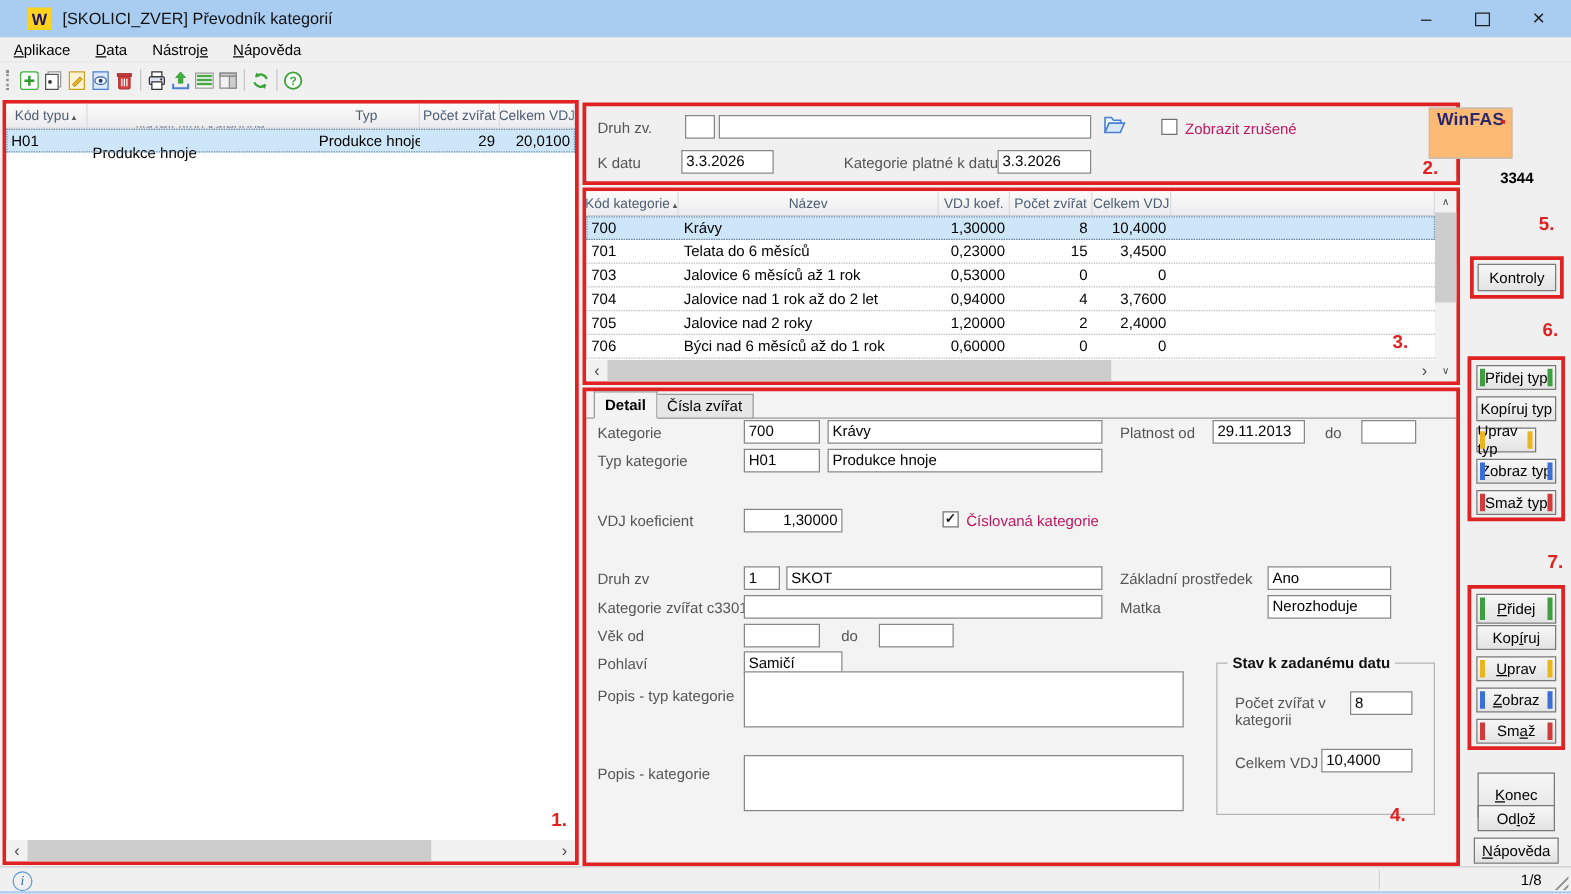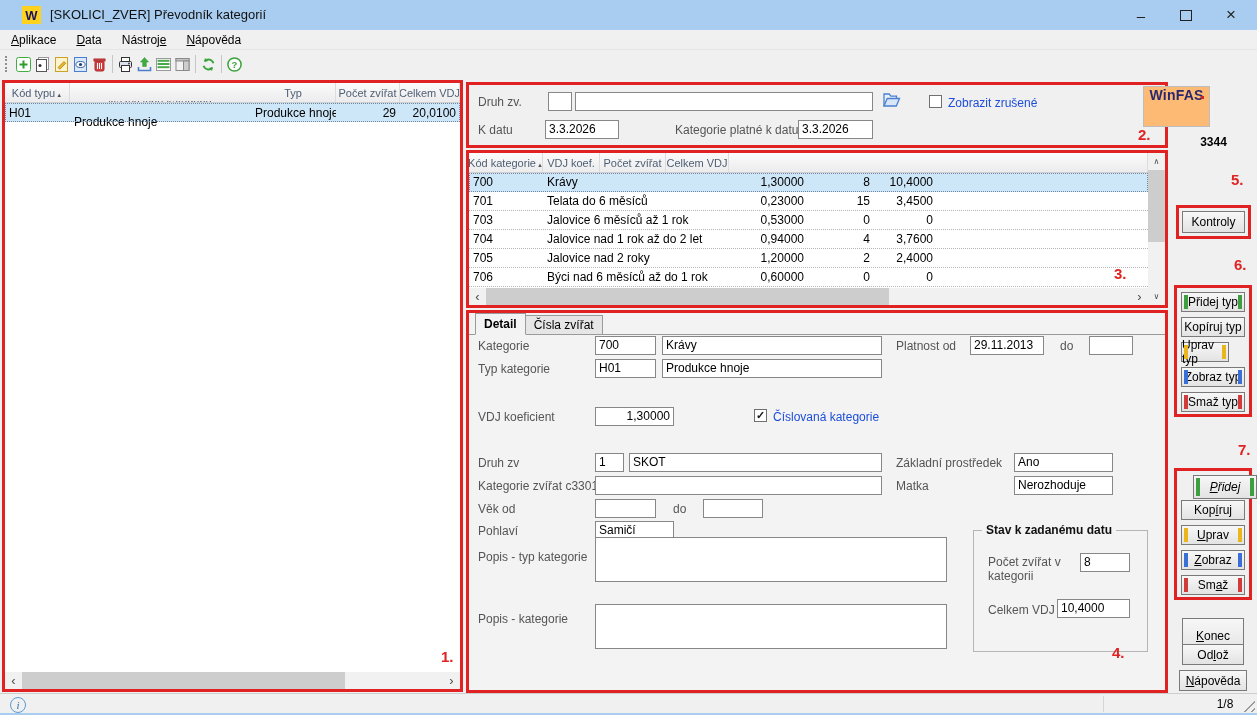--- a/index.html
+++ b/index.html
@@ -70,21 +70,21 @@
 
   
   .lbl { position:absolute; color:#555; white-space:nowrap; }
   .fld { position:absolute; box-sizing:border-box; height:19px; line-height:17px; background:#fff;
          border:1px solid #878787; padding:0 3px; font-size:12px; white-space:nowrap; overflow:hidden; }
   .fld.num { text-align:right; }
   .ta { height:45px; }
   .cb { position:absolute; width:13px; height:13px; box-sizing:border-box; background:#fff;
         border:1px solid #707070; font-size:11px; line-height:11px; text-align:center; color:#1a1a1a; }
   .cb.checked::before { content:"✓"; font-weight:bold; }
-  .dark { color:#1d4ed8; }
+  .dark { color:#be185d; }
 
   
   .tabs { position:absolute; left:6px; top:0; display:flex; align-items:flex-end; z-index:2; }
   .tab { box-sizing:border-box; padding:0 8px; display:flex; align-items:center;
          border:1px solid #9a9a9a; }
   .tab.active { height:22px; background:#f3f3f3; border-bottom:1px solid #f3f3f3; font-weight:bold; }
   .tab.inactive { height:20px; background:#e6e6e6; border-left:none; }
   .tabline { position:absolute; left:0; right:0; top:21px; border-bottom:1px solid #9a9a9a; z-index:1; }
 
   
@@ -278,20 +278,23 @@
     <div class="fld" style="left:329px; top:35px; width:75px;">3.3.2026</div>
   </div>
 
   <div class="region" id="region3">
     <div style="position:absolute; left:0; top:0; width:679px;">
       <div class="grid-header">
         <div class="gh-cell mt-c1">
             <span>Kód kategorie</span>
             <span class="sort-arrow"></span>
           </div>
+        <div class="gh-cell mt-c2">
+            <span>Název</span>
+          </div>
         <div class="gh-cell mt-c3">
             <span>VDJ koef.</span>
           </div>
         <div class="gh-cell mt-c4">
             <span>Počet zvířat</span>
           </div>
         <div class="gh-cell mt-c5">
             <span>Celkem VDJ</span>
           </div>
         <div class="gh-cell mt-fill"></div>
@@ -445,21 +448,21 @@
       <span class="bar r bar-blue"></span>
     </div>
     <div class="btn" style="left:4px; top:104px; width:64px; height:20px;">
       <span class="bar l bar-red"></span>
       <span>Smaž typ</span>
       <span class="bar r bar-red"></span>
     </div>
   </div>
 
   <div class="redbox" style="left:1174px; top:468px; width:72px; height:126px;">
-    <div class="btn" style="left:16px; top:4px; width:64px; height:24px;font-style:italic;">
+    <div class="btn" style="left:4px; top:4px; width:64px; height:24px;">
       <span class="bar l bar-green"></span>
       <span><u>P</u>řidej</span>
       <span class="bar r bar-green"></span>
     </div>
     <div class="btn" style="left:4px; top:29px; width:64px; height:20px;">
       <span>Kop<u>í</u>ruj</span>
     </div>
     <div class="btn" style="left:4px; top:54px; width:64px; height:20px;">
       <span class="bar l bar-yellow"></span>
       <span><u>U</u>prav</span>

